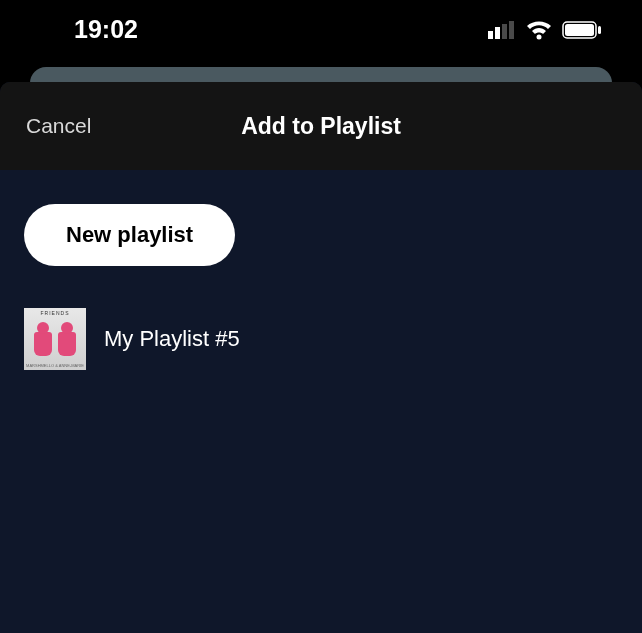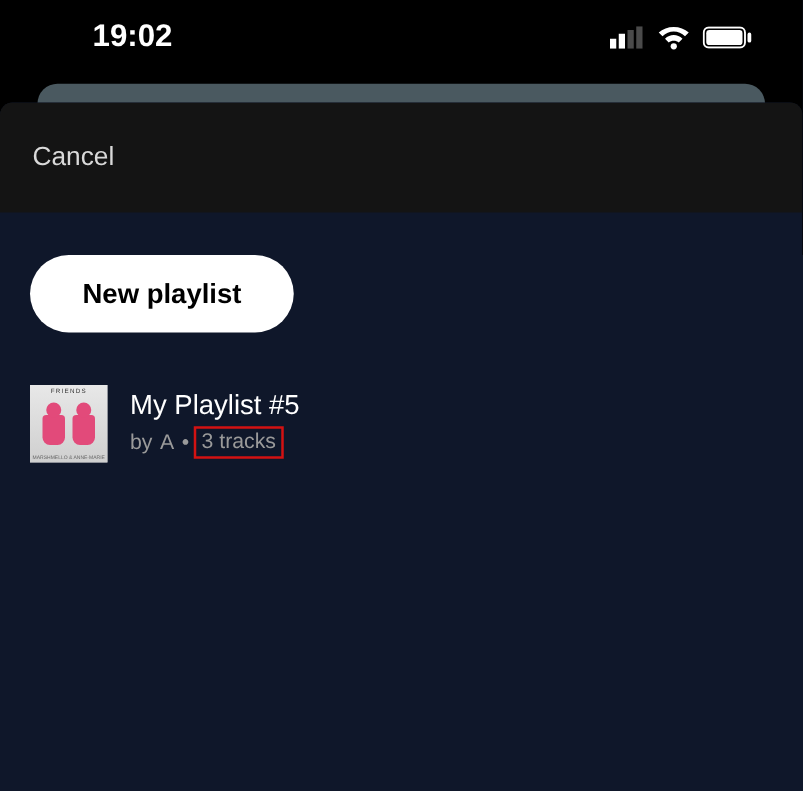--- a/index.html
+++ b/index.html
@@ -64,40 +64,35 @@
         </svg>
       </span>
     </div>
   </div>
 
   <div class="strip"></div>
 
   <div class="sheet">
     <div class="sheet-header">
       <button class="cancel">Cancel</button>
+      <div class="title">Add to Playlist</div>
     </div>
 
     <div class="content">
       <div class="new-btn-wrap">
         <button class="new-btn">New playlist</button>
       </div>
 
       <div class="playlist-row">
         <div class="cover">
           <span class="label">FRIENDS</span>
           <div class="fig left"></div>
           <div class="fig right"></div>
           <span class="sub">MARSHMELLO &amp; ANNE-MARIE</span>
         </div>
         <div class="pl-info">
           <div class="pl-name">My Playlist #5</div>
-          <div class="pl-meta">
-            <span>by</span>
-            <span>A</span>
-            <span class="dot">•</span>
-            <span class="highlight">3 tracks</span>
-          </div>
         </div>
       </div>
     </div>
   </div>
 
 </div>
 
 </body></html>

